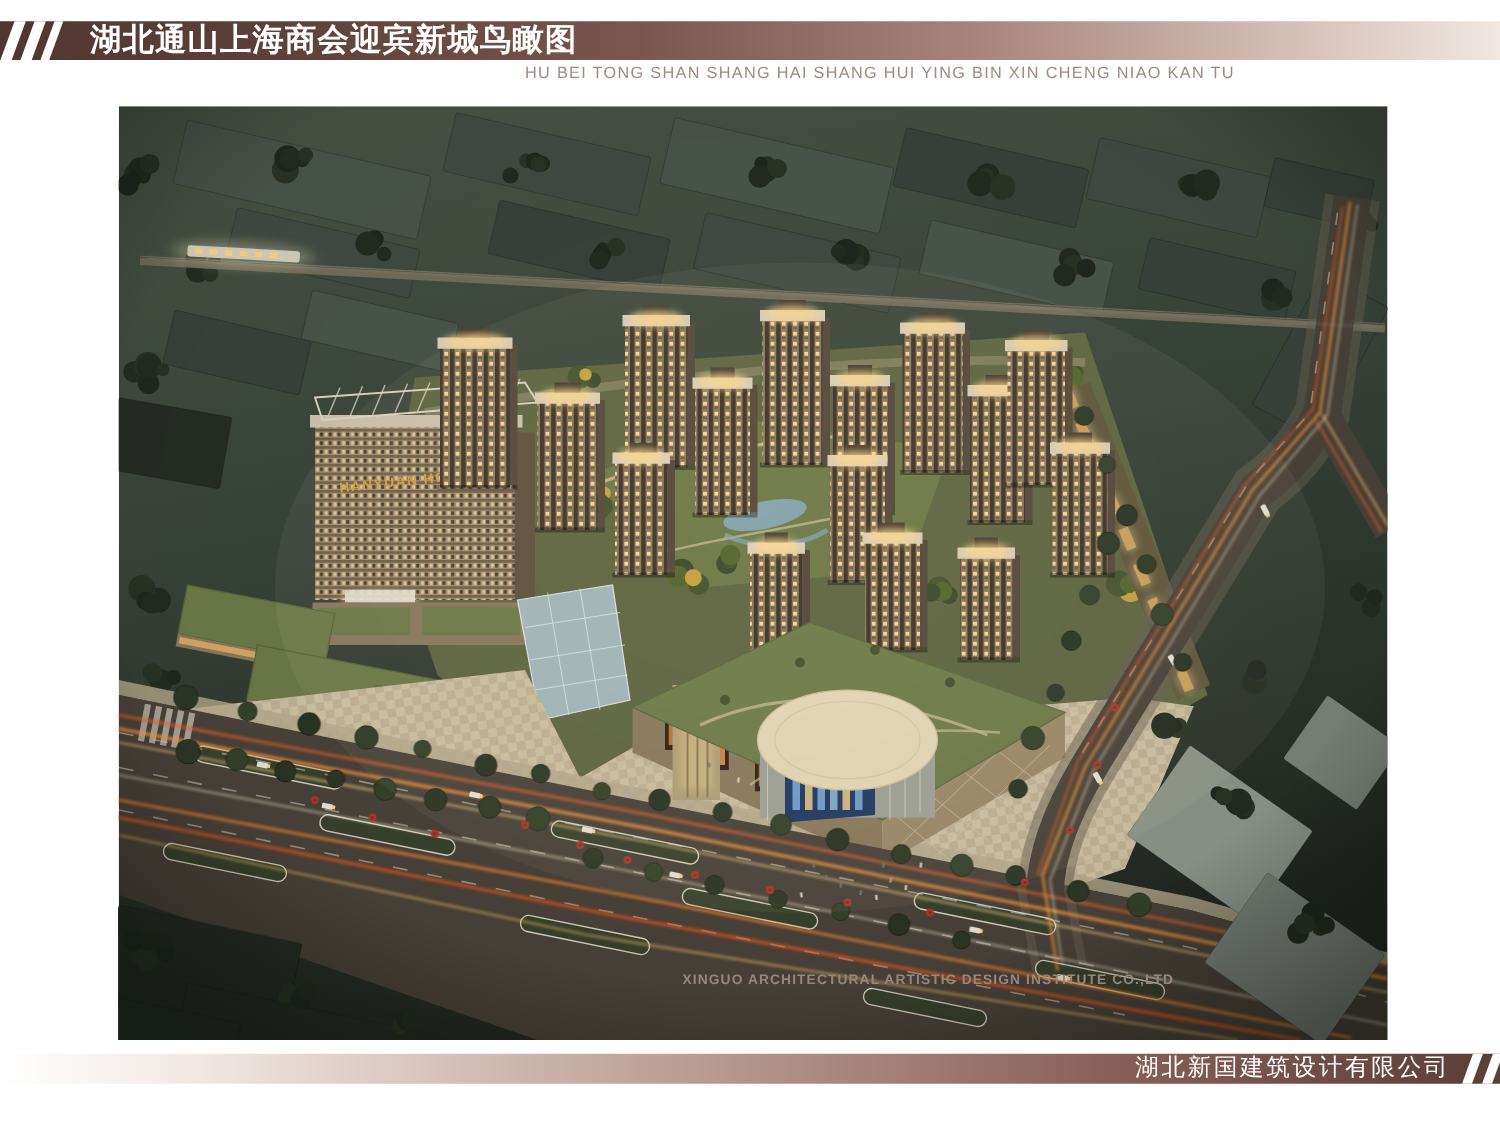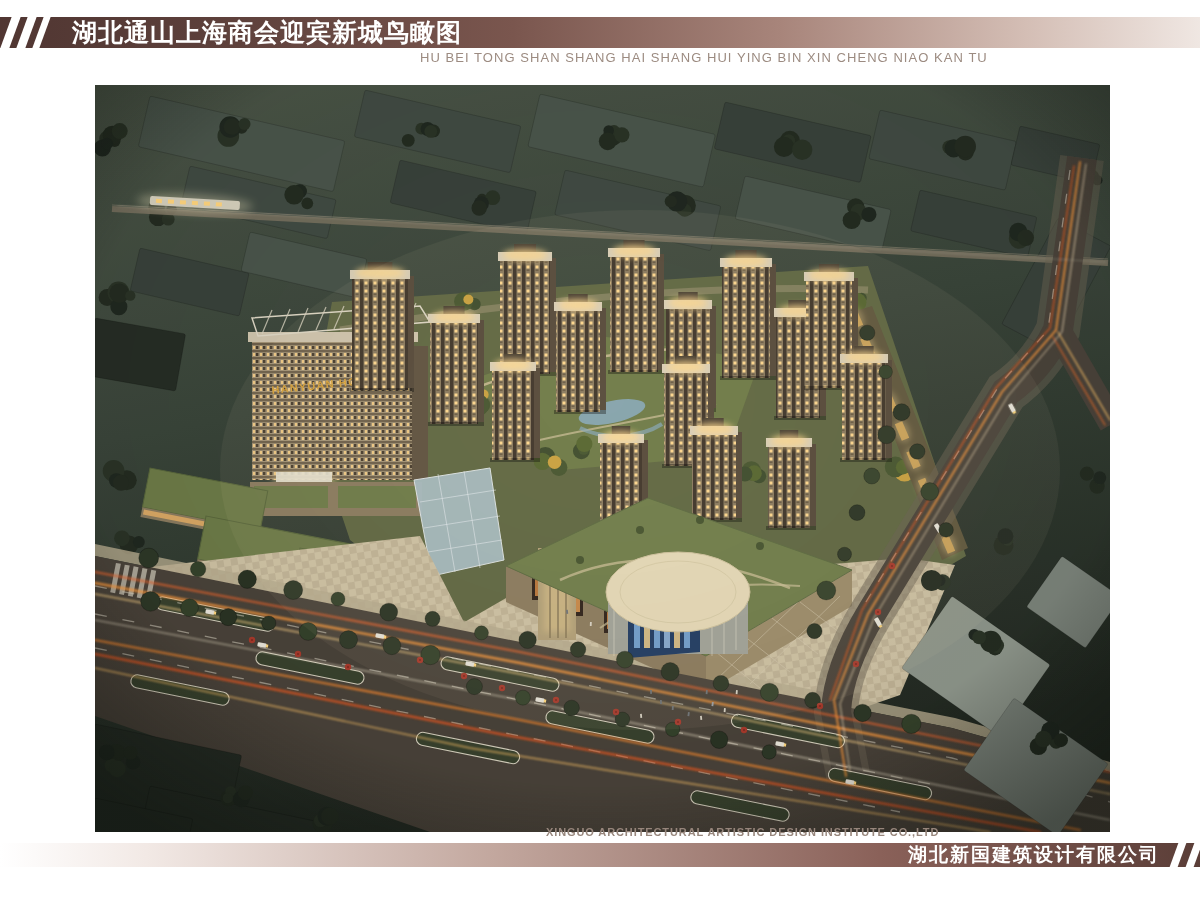--- a/index.html
+++ b/index.html
@@ -8,24 +8,24 @@
   .band{position:absolute;left:0;width:1200px;padding-left:22px;}
   .band-top{top:17px;height:31px;
     background:linear-gradient(90deg,#503632 0%,#5d403b 18%,#7a564e 42%,#a8857b 64%,#d4beb5 84%,#f3ece8 100%);}
   .band-bottom{top:843px;height:24px;
     background:linear-gradient(90deg,#ffffff 0%,#f2e9e5 12%,#c3a89f 40%,#8a6159 72%,#573b35 100%);}
   .stripe{position:absolute;top:0;height:100%;background:#fff;transform:skewX(-20deg);}
   .main-title{position:absolute;left:72px;top:0;line-height:31px;color:#fff;
     font-size:25px;font-weight:bold;letter-spacing:1px;white-space:nowrap;}
   .pinyin{position:absolute;left:420px;top:50px;font-size:13px;font-weight:normal;
     color:#9c8b81;letter-spacing:1.05px;white-space:nowrap;}
-  .footer-en{position:absolute;left:546px;top:826px;font-size:11px;font-weight:bold;
+  .footer-en{position:absolute;left:546px;top:778px;font-size:11px;font-weight:bold;
     color:#97867c;letter-spacing:0.9px;white-space:nowrap;}
   .footer-cn{position:absolute;right:62px;top:0;line-height:24px;color:#fff;
-    font-size:19px;font-weight:bold;letter-spacing:2px;white-space:nowrap;}
+    font-size:19px;font-weight:normal;letter-spacing:2px;white-space:nowrap;}
   .render-area{position:absolute;left:95px;top:85px;width:1015px;height:747px;}
   svg{display:block;}
 </style>
 </head>
 <body>
 
 <div class="band band-top">
   <div>
     <span class="stripe" style="left:6px;width:9px"></span>
     <span class="stripe" style="left:22px;width:9px"></span>

